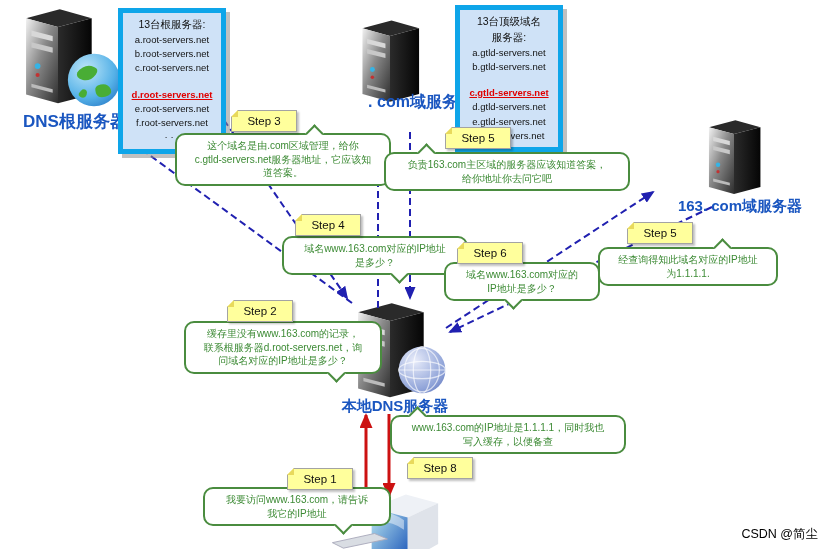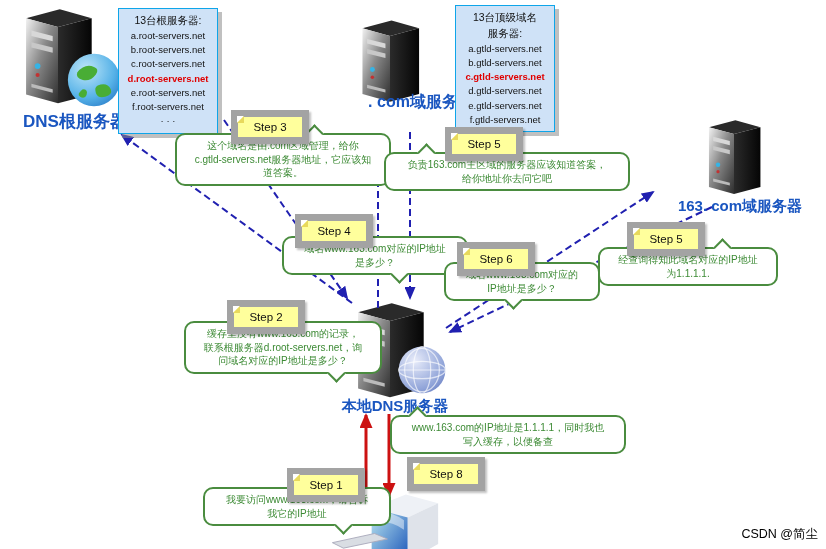--- a/index.html
+++ b/index.html
@@ -10,32 +10,32 @@
   
   .icon{position:absolute;z-index:2;}
   #arrows{position:absolute;left:0;top:0;z-index:3;pointer-events:none;}
   .infobox{position:absolute;z-index:4;}
   .bubble{position:absolute;z-index:5;}
   .step{position:absolute;z-index:6;}
   .srv-label{position:absolute;z-index:4;color:#1a56c0;font-weight:bold;text-align:center;}
 
   
   .infobox{
-    background:#cfe2f7;border:1px solid #0ea5e9;
+    background:#cfe2f7;border:5px solid #0ea5e9;
     box-shadow:4px 4px 0 rgba(140,140,140,.55);
     font-size:9.5px;line-height:1.5;color:#111;text-align:center;padding:4px 2px;
   }
   .infobox .t{font-size:10.5px;}
-  .infobox .hl{color:#e00000;font-weight:bold;}
+  .infobox .hl{color:#e00000;font-weight:bold;text-decoration:underline;margin-top:12px;}
   .infobox span{display:block;}
 
   
   .step{
     width:64px;height:20px;line-height:20px;text-align:center;
-    background:#ffff9c;border:7px solid #a3a3a3;font-size:11.5px;color:#111;
+    background:#ffff9c;border:1px solid #a3a3a3;font-size:11.5px;color:#111;
     box-shadow:2px 2px 2px rgba(0,0,0,.25);
   }
   .step::before{
     content:"";position:absolute;left:-1px;top:-1px;width:0;height:0;
     border-top:7px solid #fff;border-right:7px solid transparent;
   }
   .step::after{
     content:"";position:absolute;left:-1px;top:-1px;width:0;height:0;
     border-bottom:7px solid #e8d95c;border-left:7px solid transparent;
   }

